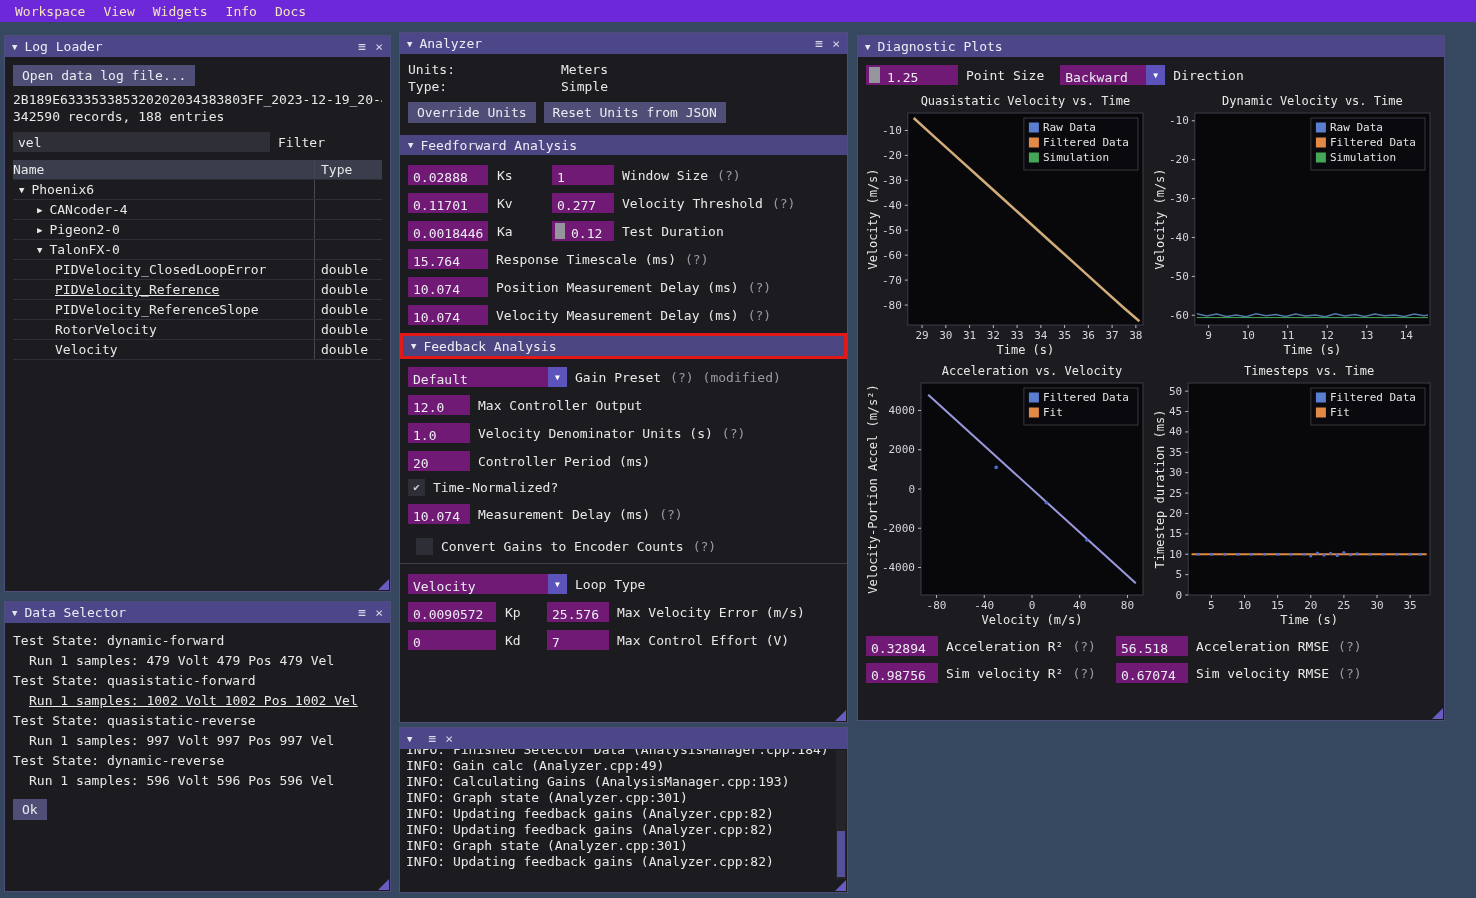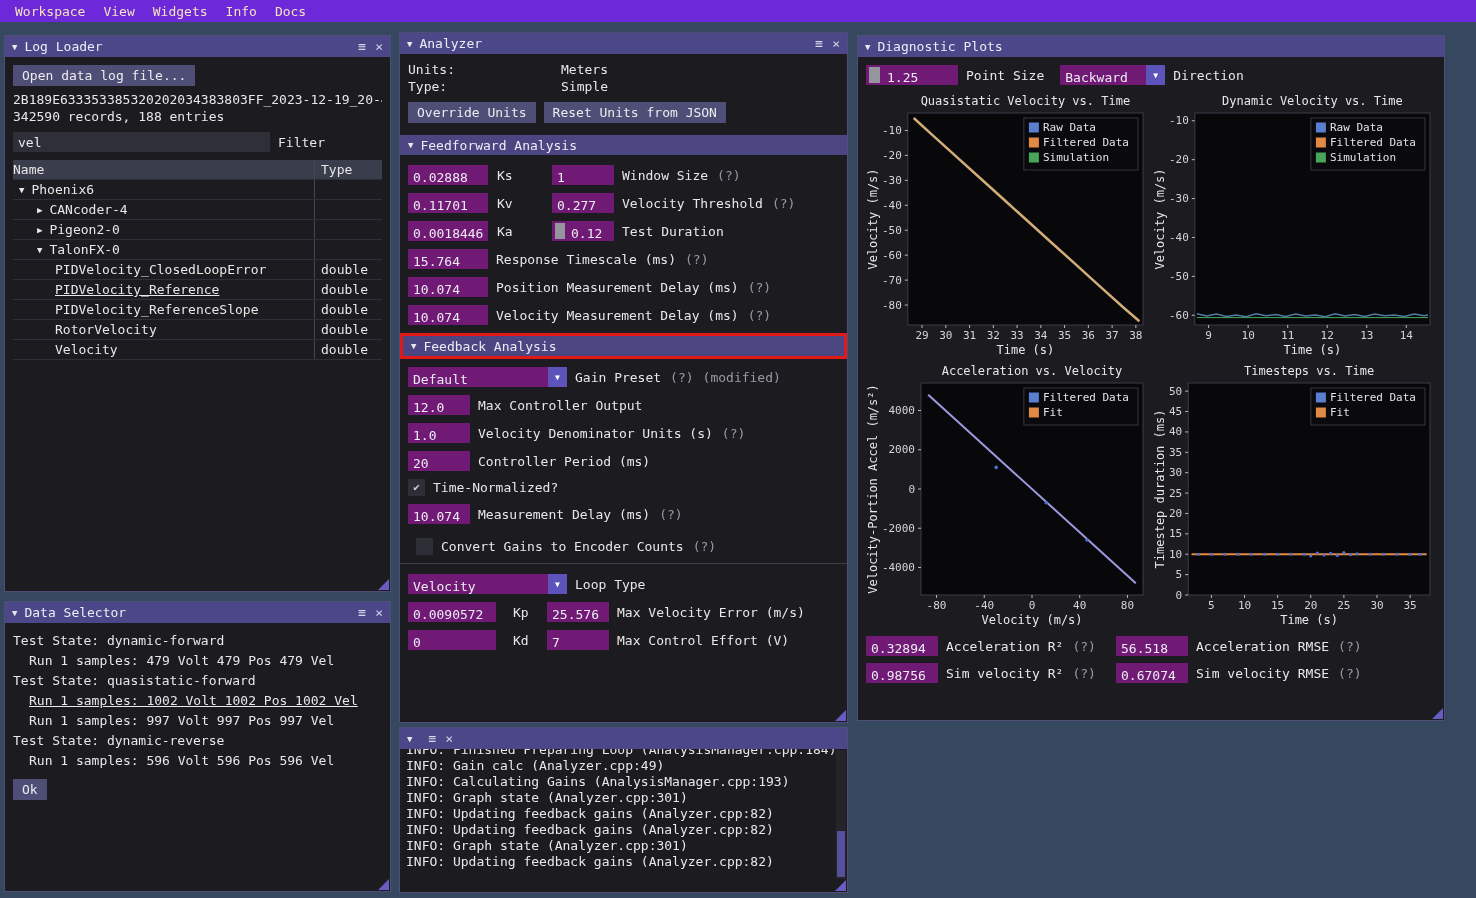--- a/index.html
+++ b/index.html
@@ -14,21 +14,21 @@
 .tb-icon{margin-left:9px;color:#d8d8ea}
 .content{position:absolute;top:21px;left:0;right:0;bottom:0;overflow:hidden;padding:8px}
 .grip{position:absolute;right:1px;bottom:1px;width:0;height:0;border-style:solid;border-width:0 0 11px 11px;border-color:transparent transparent #675dc0 transparent}
 .btn{background:#4e4e76;color:#ececf2;padding:3px 9px;display:inline-block;line-height:15px;white-space:nowrap}
 .field{background:#701a75;color:#ececf2;height:20px;display:inline-flex;align-items:flex-end;padding:0 5px;white-space:nowrap}
 .row{display:flex;align-items:center;margin-bottom:8px}
 .lbl{margin-left:8px;white-space:nowrap}
 .hint{color:#9a9aa4;margin-left:9px;white-space:nowrap}
 .w62{width:62px}.w80{width:80px}.w88{width:88px}.w140{width:140px}.w72{width:72px}.w92{width:92px}.w86{width:86px}
 .la-ff{width:55px;margin-left:9px}
-.la-fb{width:34px;margin-left:17px}
+.la-fb{width:42px;margin-left:9px}
 .sect{background:#4b4682;height:20px;display:flex;align-items:center;margin:0 -8px 10px;padding:0 8px;color:#ececf4}
 .redwrap{border:3px solid #e11919;margin:2px -8px 8px}
 .redwrap .sect{margin:0}
 .cb{width:17px;height:17px;background:#2e2e36;display:inline-flex;align-items:center;justify-content:center;font-size:11px;color:#cfcfda}
 .combo-btn{width:19px;height:20px;background:#5d54bb;color:#fff;display:inline-flex;align-items:center;justify-content:center;font-size:8px}
 .sep{height:1px;background:#3f3f49;margin:4px -8px 10px}
 .slider{position:relative}
 .grab{position:absolute;left:3px;top:2px;bottom:2px;width:11px;background:#95959d}
 .sval{margin-left:16px}
 .ll-file{margin:6px 0 2px;white-space:nowrap;overflow:hidden}
@@ -156,20 +156,21 @@
     <span class="tb-title">Data Selector</span>
     <span class="tb-icon">≡</span>
     <span class="tb-icon">×</span>
   </div>
   <div class="content">
     <div>
         <div class="ds-line" style="padding-left: 0px;">Test State: dynamic-forward</div>
         <div class="ds-line" style="padding-left: 16px;">Run 1 samples: 479 Volt 479 Pos 479 Vel</div>
         <div class="ds-line" style="padding-left: 0px;">Test State: quasistatic-forward</div>
         <div class="ds-line" style="padding-left: 16px; text-decoration: underline;">Run 1 samples: 1002 Volt 1002 Pos 1002 Vel</div>
+        <div class="ds-line" style="padding-left: 0px;">Test State: quasistatic-reverse</div>
         <div class="ds-line" style="padding-left: 16px;">Run 1 samples: 997 Volt 997 Pos 997 Vel</div>
         <div class="ds-line" style="padding-left: 0px;">Test State: dynamic-reverse</div>
         <div class="ds-line" style="padding-left: 16px;">Run 1 samples: 596 Volt 596 Pos 596 Vel</div>
       </div>
     <span class="btn" style="margin-top:8px">Ok</span>
   </div>
   <div class="grip"></div>
 </div>
 
 <div class="window" style="left:399px;top:32px;width:449px;height:691px">
@@ -301,21 +302,21 @@
 </div>
 
 <div class="window" style="left:399px;top:727px;width:449px;height:166px">
   <div class="titlebar">
     <span class="collapse-arrow">▼</span>
     <span class="tb-icon">≡</span>
     <span class="tb-icon">×</span>
   </div>
   <div class="content" style="padding:0 6px">
     <div class="log-lines">
-        <div class="log-line">INFO: Finished Preparing Loop (AnalysisManager.cpp:184)</div>
+        <div class="log-line">INFO: Finished Selector Data (AnalysisManager.cpp:184)</div>
         <div class="log-line">INFO: Gain calc (Analyzer.cpp:49)</div>
         <div class="log-line">INFO: Calculating Gains (AnalysisManager.cpp:193)</div>
         <div class="log-line">INFO: Graph state (Analyzer.cpp:301)</div>
         <div class="log-line">INFO: Updating feedback gains (Analyzer.cpp:82)</div>
         <div class="log-line">INFO: Updating feedback gains (Analyzer.cpp:82)</div>
         <div class="log-line">INFO: Graph state (Analyzer.cpp:301)</div>
         <div class="log-line">INFO: Updating feedback gains (Analyzer.cpp:82)</div>
       </div>
   </div>
   <div class="scrollbar">

